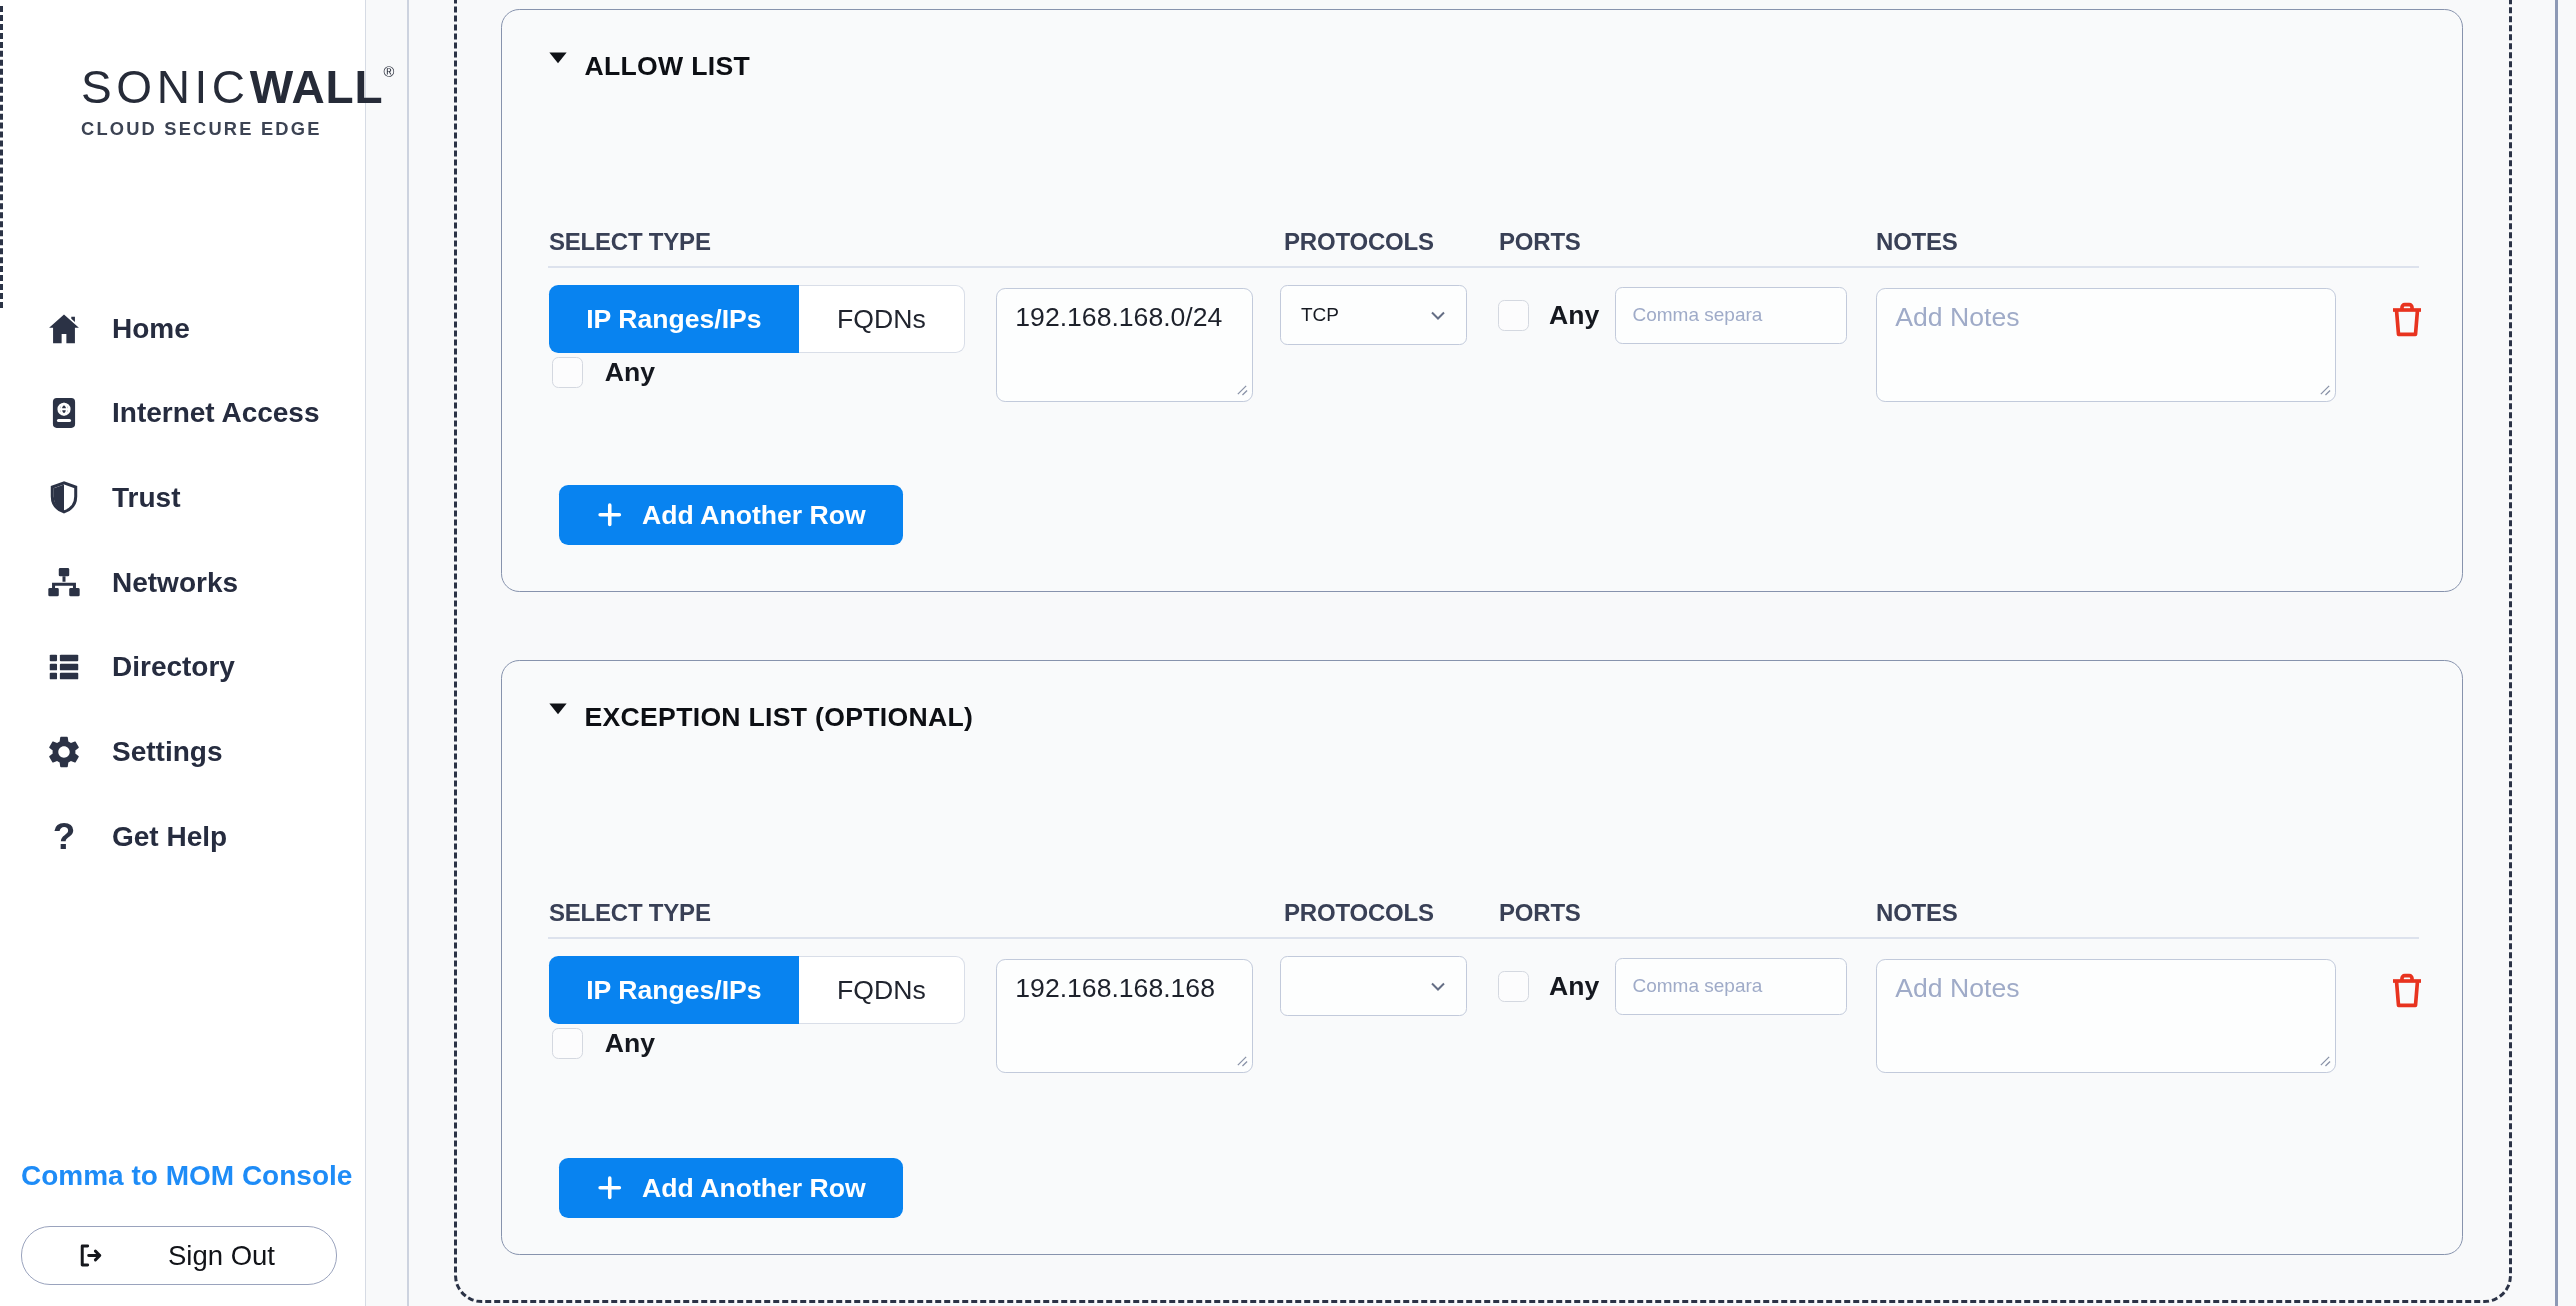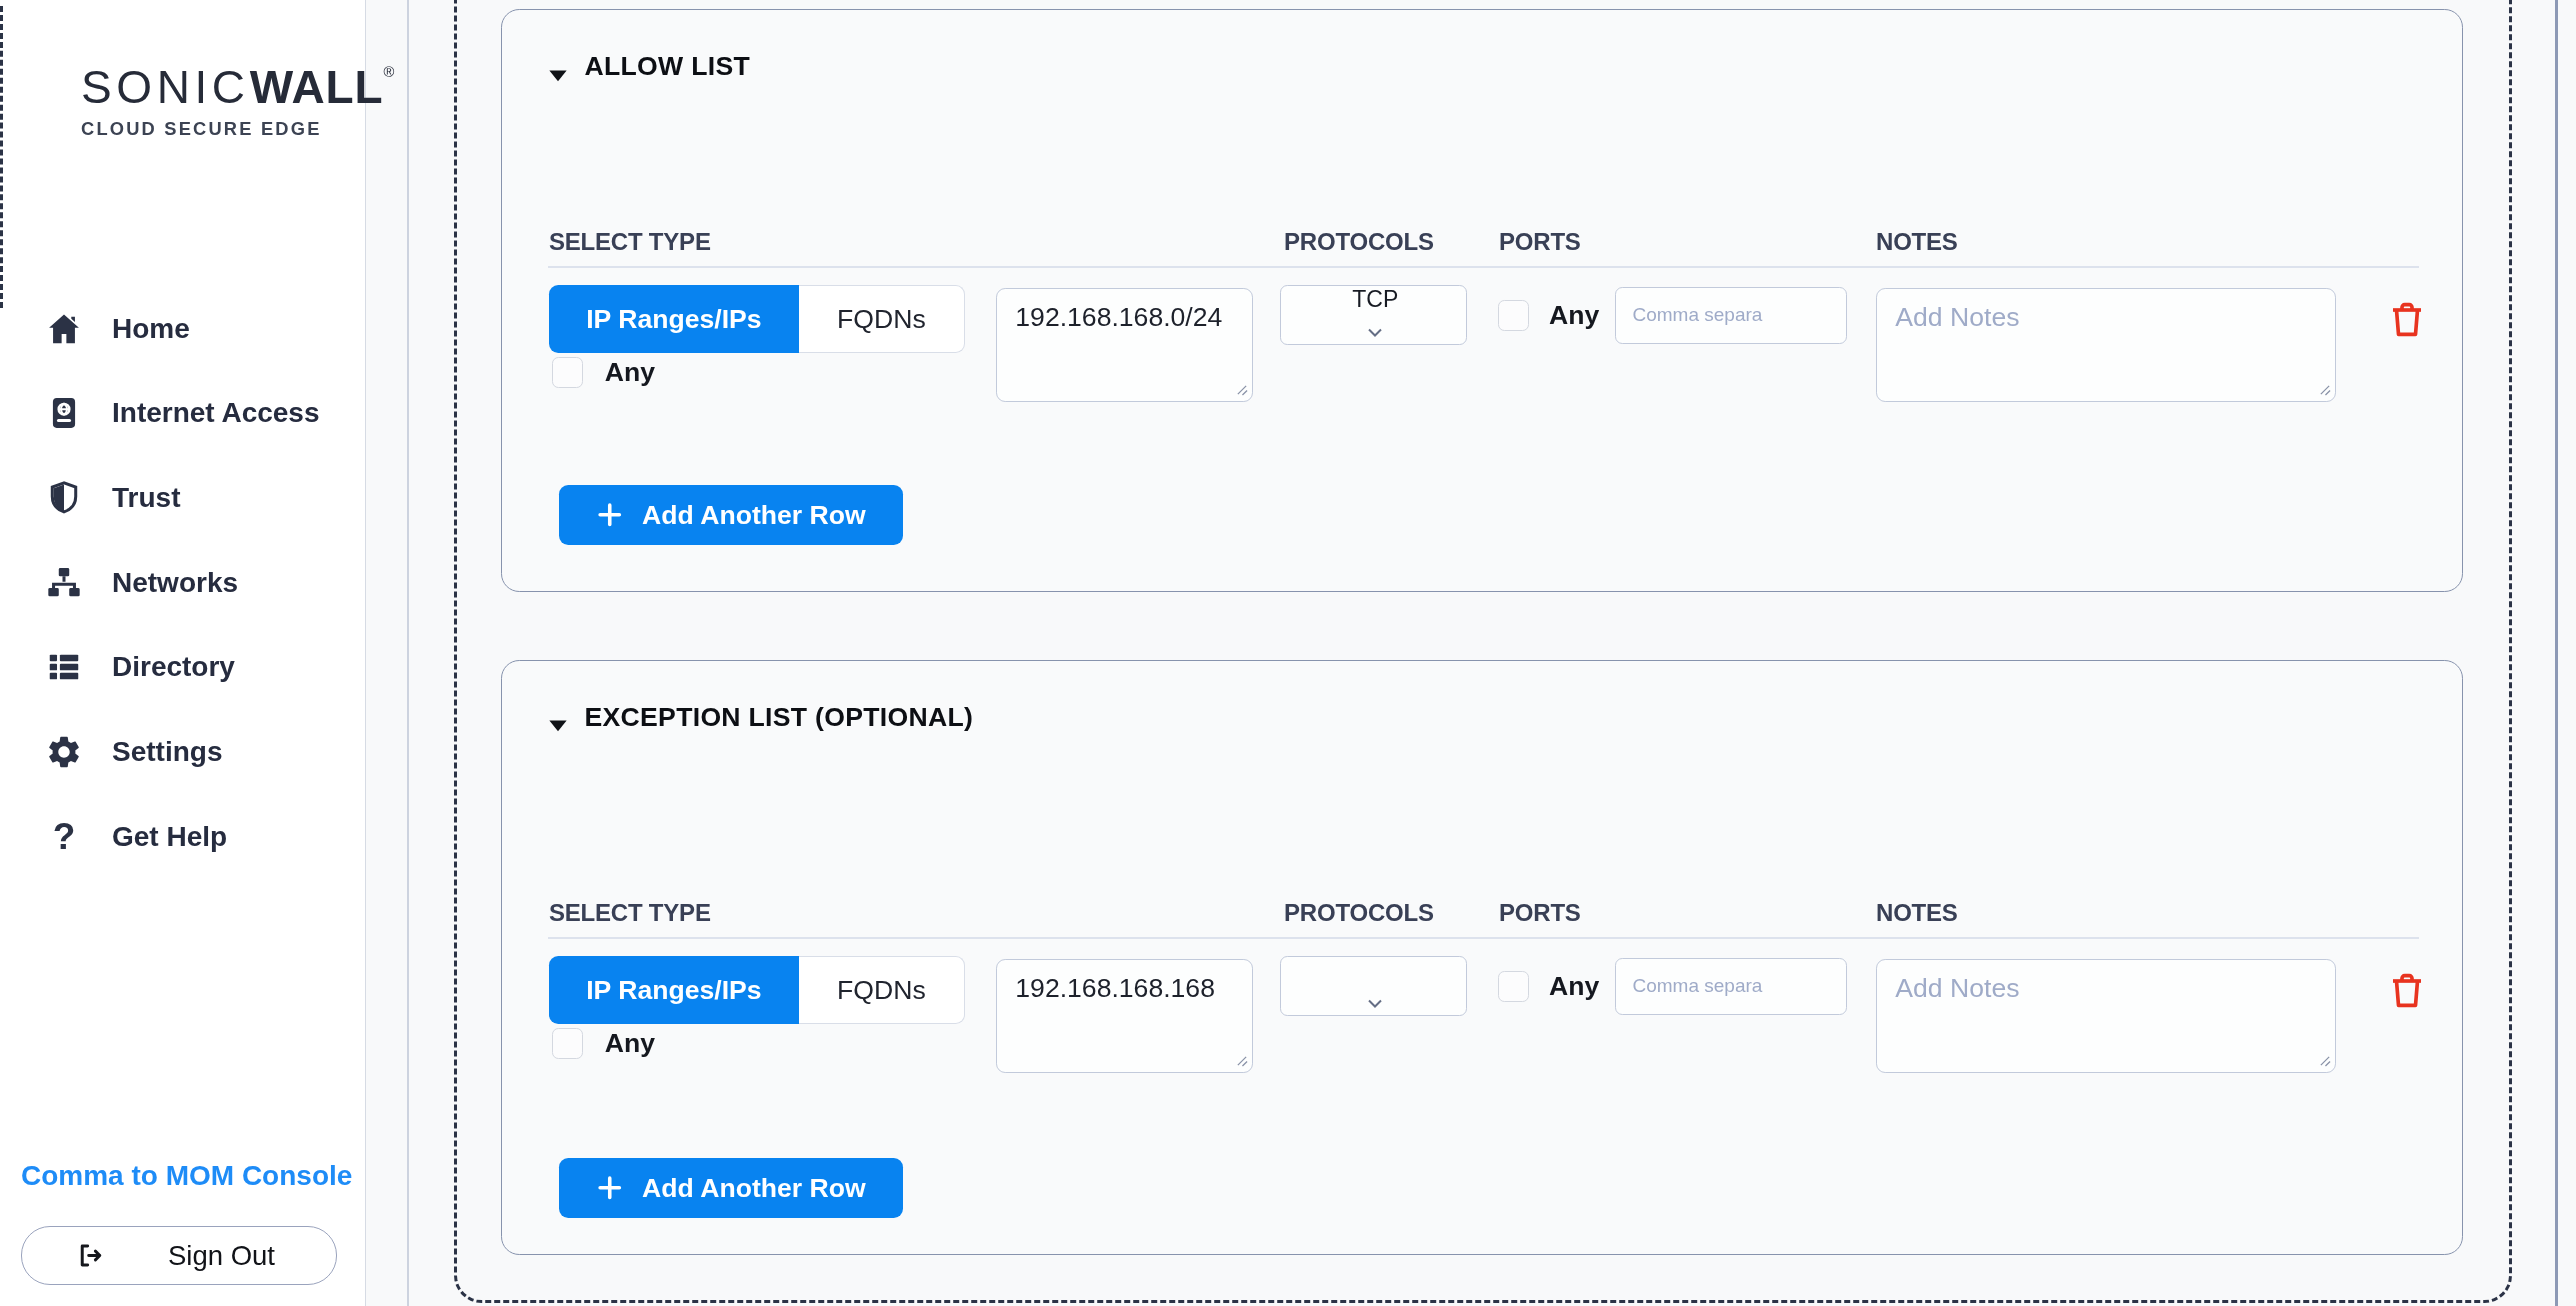--- a/index.html
+++ b/index.html
@@ -32,21 +32,21 @@
   .vline-a { position:absolute; left:407px; top:0; width:1.8px; height:1306px; background:#cdd3df; z-index:1; }
   .right-line { position:absolute; left:2555px; top:0; width:2.7px; height:1306px; background:#8d99b5; z-index:1; }
   .dash-edge { position:absolute; left:0; top:5.5px; height:302px; width:0; border-left:3.7px dashed #2b3346; z-index:6; }
   .dash-box { position:absolute; left:454px; top:-55px; width:2058px; height:1358px; border:3.7px dashed #2b3346; border-radius:27.5px; z-index:1; }
 
   
   .panel { position:absolute; left:501px; width:1962px; background:#f9fafb; border:1.8px solid #8793ad; border-radius:18.3px; z-index:2; }
   .panel.p1 { top:9.2px; height:583px; --hdr:218px; --row:275px; --btn:475px; }
   .panel.p2 { top:660px; height:595px; --hdr:238px; --row:295px; --btn:497px; }
 
-  .panel-title { position:absolute; left:46px; top:41px; display:flex; align-items:flex-end; gap:16.5px; cursor:pointer; }
+  .panel-title { position:absolute; left:46px; top:41px; display:flex; align-items:flex-start; gap:16.5px; cursor:pointer; }
   .panel-title .t { font-size:26.6px; font-weight:800; color:#0d0f14; letter-spacing:0.3px; white-space:nowrap; }
 
   .hdrs { position:absolute; left:46px; top:var(--hdr); width:1871px; height:37px; }
   .hdrs span { position:absolute; font-size:24px; font-weight:700; color:#394056; letter-spacing:-0.2px; white-space:nowrap; }
   .h-type { left:0.9px; } .h-proto { left:736px; } .h-ports { left:951px; } .h-notes { left:1328px; }
   .rule { position:absolute; left:46px; top:calc(var(--hdr) + 38px); width:1871px; height:1.8px; background:#dde2ed; }
 
   .row { position:absolute; left:46px; top:var(--row); width:1871px; height:196px; }
   .toggle { position:absolute; left:0.9px; top:0; height:68px; display:flex; border-radius:11px;justify-content:space-between; }
   .tseg { display:flex; align-items:center; justify-content:center; font-size:26.6px; cursor:pointer; white-space:nowrap; }
@@ -57,21 +57,21 @@
   .any-under { position:absolute; left:3.7px; top:72px; display:flex; align-items:center; gap:22px; }
   .any-lbl { font-size:26.6px; font-weight:600; color:#15181f; }
 
   .ta-wrap { position:absolute; top:2.7px; height:114px; }
   .ta-wrap.v1 { left:448px; width:257px; }
   .ta-wrap.v2 { left:1328px; width:460px; }
   textarea { width:100%; height:100%; border:1.8px solid #c2cadb; border-radius:9.2px; background:#fdfefe; padding:13px 18.3px; font-size:26.6px; color:#1d212b; font-family:inherit; resize:none; outline:none; }
   textarea::placeholder, input::placeholder { color:#9fabc8; opacity:1; }
   .rz { position:absolute; right:5.5px; bottom:5.5px; }
 
-  .sel { position:absolute; left:732px; top:0; width:187px; height:60px; border:1.8px solid #c2cadb; border-radius:7.3px; background:#fdfefe; display:flex; align-items:center; justify-content:space-between; padding:0 16.5px 0 20px; font-size:23px; color:#171b23; cursor:pointer;flex-direction:column; }
+  .sel { position:absolute; left:732px; top:0; width:187px; height:60px; border:1.8px solid #c2cadb; border-radius:7.3px; background:#fdfefe; display:flex; align-items:center; justify-content:space-between; padding:0 16.5px 0 20px; font-size:19px; color:#171b23; cursor:pointer; }
   .ports-any { position:absolute; left:950px; top:14.7px; display:flex; align-items:center; gap:20px; }
   .ports-input { position:absolute; left:1067px; top:1.8px; width:232px; height:57px; border:1.8px solid #c2cadb; border-radius:7.3px; background:#fdfefe; padding:0 16.5px; font-size:19px; color:#1d212b; font-family:inherit; outline:none; }
   .trash { position:absolute; left:1839px; top:13px; width:40px; height:44px; background:none; border:none; cursor:pointer; color:#e8331f; display:flex; }
 
   .add-btn { position:absolute; left:57px; top:var(--btn); width:344px; height:60px; background:#0883f0; border:none; border-radius:9.2px; display:flex; align-items:center; justify-content:center; gap:18.3px; cursor:pointer; }
   .add-btn .lbl { font-size:26.6px; font-weight:700; color:#ffffff; white-space:nowrap; }
 </style>
 </head>
 <body>
 

